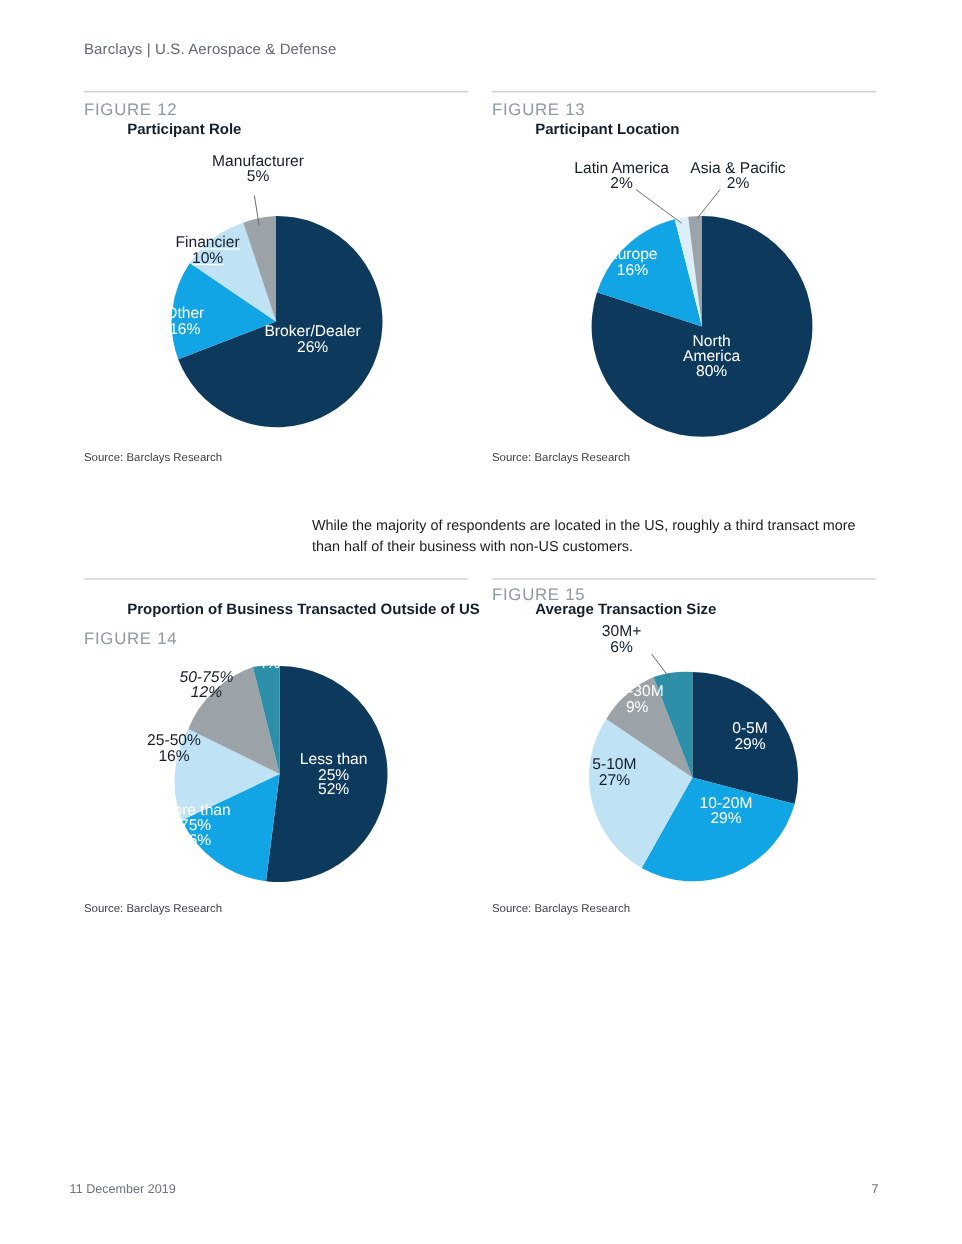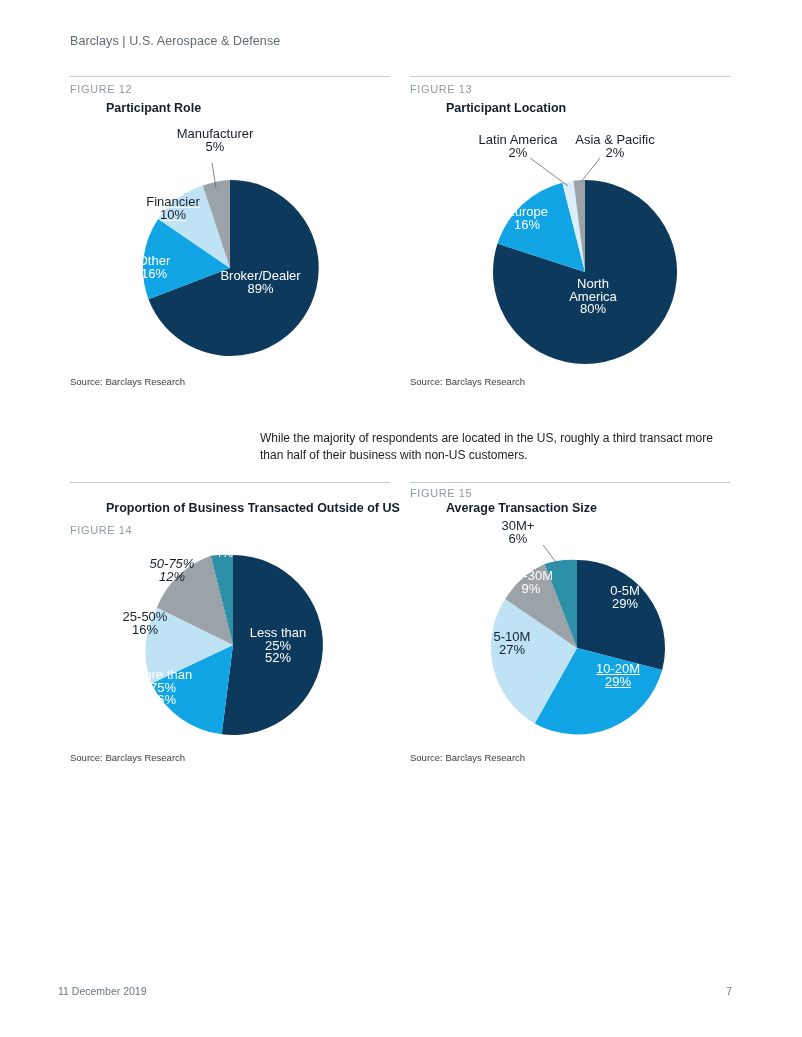--- a/index.html
+++ b/index.html
@@ -1,20 +1,20 @@
 <!DOCTYPE html>
 <html><head>
 <meta charset="utf-8">
 <style>
   html,body{margin:0;padding:0;background:#ffffff;}
   body{width:802px;height:1037px;font-family:"Liberation Sans",sans-serif;color:#1d1d1d;position:relative;overflow:hidden;}
   .page{position:absolute;inset:0;padding:0;}
   .header{position:absolute;left:70px;top:34px;font-size:12.5px;color:#5f6a72;letter-spacing:.1px;}
   .rule{position:absolute;background:#c9cdd1;height:1px;}
-  .fig-label{position:absolute;font-size:11px;color:#8d9aa3;letter-spacing:.6px;}
+  .fig-label{position:absolute;font-size:14px;color:#8d9aa3;letter-spacing:.6px;}
   .fig-title{position:absolute;font-size:12.5px;font-weight:bold;color:#12202b;padding-left:36px;}
   .source{position:absolute;font-size:9.5px;color:#3b4146;}
   .bodytext{position:absolute;font-size:12px;color:#1d1d1d;line-height:17px;width:470px;}
   .footer-left{position:absolute;left:58px;bottom:40px;font-size:10.5px;color:#6c767e;}
   .footer-right{position:absolute;right:70px;bottom:40px;font-size:10.5px;color:#6c767e;}
   .chart{position:absolute;}
   .lbl{position:absolute;font-size:13px;line-height:12.5px;text-align:center;white-space:nowrap;}
   .lbl.dark{color:#16202a;}
   .lbl.white{color:#ffffff;}
   svg{display:block;overflow:visible;}
@@ -49,21 +49,21 @@
     <div class="lbl white" style="left:63px;top:76px;width:80px;text-decoration:underline;">
       <span class="dark" style="color:#16202a">Financier</span><br>
       <span style="color:#16202a">10%</span>
     </div>
     <div class="lbl white" style="left:49px;top:135px;width:70px;">
       <span>Other</span><br>
       <span>16%</span>
     </div>
     <div class="lbl white" style="left:138px;top:150px;width:105px;">
       <span>Broker/Dealer</span><br>
-      <span>89%</span>
+      <span>26%</span>
     </div>
   </div>
   <div class="source" style="left:70px;top:376px;">Source: Barclays Research</div>
 
   <div class="rule" style="left:410px;top:76px;width:320px;"></div>
   <div class="fig-label" style="left:410px;top:83px;">FIGURE 13</div>
   <div class="fig-title" style="left:410px;top:101px;">Participant Location</div>
 
   <div class="chart" style="left:410px;top:120px;width:320px;height:240px;">
     <svg width="320" height="240" viewBox="0 0 320 240">
@@ -165,25 +165,25 @@
       <span>6%</span>
     </div>
     <div class="lbl white" style="left:81px;top:50px;width:80px;">
       <span>20-30M</span><br>
       <span>9%</span>
     </div>
     <div class="lbl dark" style="left:62px;top:111px;width:80px;">
       <span>5-10M</span><br>
       <span>27%</span>
     </div>
-    <div class="lbl white" style="left:168px;top:143px;width:80px;text-decoration:underline;">
+    <div class="lbl white" style="left:155px;top:143px;width:80px;">
       <span>10-20M</span><br>
       <span>29%</span>
     </div>
-    <div class="lbl white" style="left:180px;top:65px;width:70px;">
+    <div class="lbl white" style="left:180px;top:81px;width:70px;">
       <span>0-5M</span><br>
       <span>29%</span>
     </div>
   </div>
   <div class="source" style="left:410px;top:752px;">Source: Barclays Research</div>
 
   <div class="footer-left">11 December 2019</div>
   <div class="footer-right">7</div>
 
 </div>

